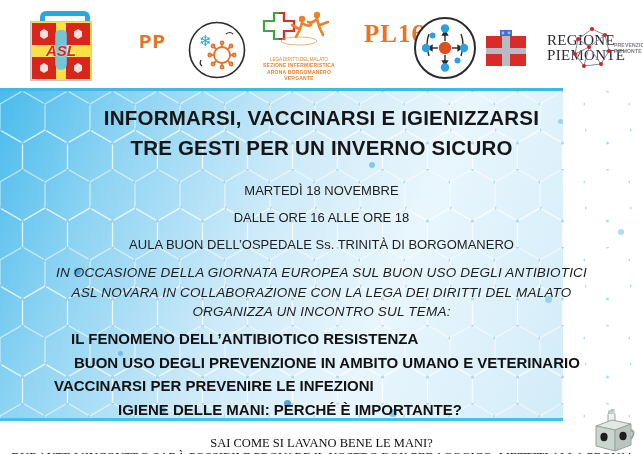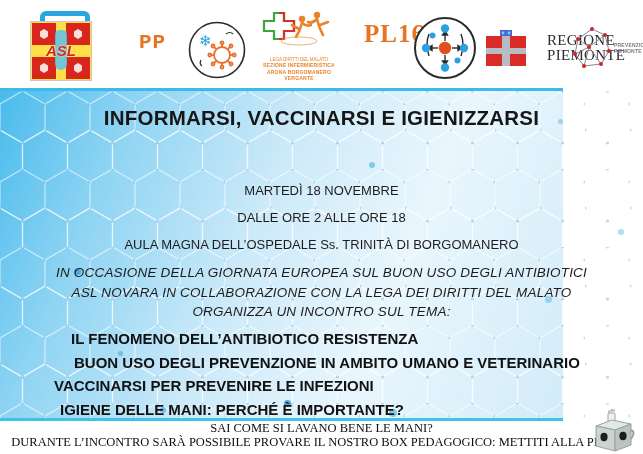--- a/index.html
+++ b/index.html
@@ -44,26 +44,26 @@
 
   .t-title{position:absolute;top:12px;left:0;width:643px;text-align:center;
            font-size:20.5px;font-weight:bold;color:#161616;line-height:30px;letter-spacing:.2px;}
   .t-when{position:absolute;top:86px;left:0;width:643px;text-align:center;
           font-size:13px;color:#1d1d1d;line-height:27px;}
   .t-intro{position:absolute;top:172px;left:0;width:643px;text-align:center;
            font-size:13.5px;font-style:italic;color:#1d1d1d;line-height:19.5px;letter-spacing:.2px;}
   .t-topics{position:absolute;top:236px;left:0;width:643px;font-size:15px;font-weight:bold;
             color:#121212;line-height:23.5px;}
   .topic{white-space:nowrap;}
-  .topic-0{margin-left:71px}.topic-1{margin-left:74px}.topic-2{margin-left:54px}.topic-3{margin-left:60px}
+  .topic-0{margin-left:71px}.topic-1{margin-left:74px}.topic-2{margin-left:54px}.topic-3{margin-left:118px}
 
   
   .footer{position:absolute;top:421px;left:0;width:643px;height:33px;background:#ffffff;
           font-family:"Liberation Serif",serif;color:#0d0d0d;text-align:center;}
-  .f1{padding-top:0;font-size:12.5px;line-height:14px;text-align:center;}
+  .f1{padding-top:15px;font-size:12.5px;line-height:14px;text-align:center;}
   .f2{font-size:12.5px;line-height:14px;}
   .box-icon{position:absolute;top:409px;right:7px;}
 </style>
 </head>
 <body>
 
 <div class="page">
   <div class="top-strip"></div>
 
   <div class="header">
@@ -239,26 +239,27 @@
     <div class="dot" style="left:284px;top:309px;width:7px;height:7px;background:#2f8fcc;opacity:.8"></div>
     <div class="dot" style="left:389px;top:318px;width:8px;height:8px;background:#58b7e6;opacity:.7"></div>
     <div class="dot" style="left:558px;top:28px;width:5px;height:5px;background:#6cc0e8;opacity:.6"></div>
     <div class="dot" style="left:118px;top:260px;width:5px;height:5px;background:#4aa6da;opacity:.6"></div>
     <div class="dot" style="left:618px;top:138px;width:6px;height:6px;background:#79c6ec;opacity:.6"></div>
     <div class="dot" style="left:203px;top:218px;width:4px;height:4px;background:#4aa6da;opacity:.55"></div>
     <div class="dot" style="left:160px;top:316px;width:6px;height:6px;background:#3f9fd8;opacity:.6"></div>
 
     <div class="t-title">
       <div>INFORMARSI, VACCINARSI E IGIENIZZARSI</div>
+      <div>TRE GESTI PER UN INVERNO SICURO</div>
     </div>
 
     <div class="t-when">
       <div>MARTEDÌ 18 NOVEMBRE</div>
-      <div>DALLE ORE 2 ALLE ORE 18</div>
-      <div>AULA MAGNA DELL’OSPEDALE Ss. TRINITÀ DI BORGOMANERO</div>
+      <div>DALLE ORE 16 ALLE ORE 18</div>
+      <div>AULA BUON DELL’OSPEDALE Ss. TRINITÀ DI BORGOMANERO</div>
     </div>
 
     <div class="t-intro">
       <div>IN OCCASIONE DELLA GIORNATA EUROPEA SUL BUON USO DEGLI ANTIBIOTICI</div>
       <div>ASL NOVARA IN COLLABORAZIONE CON LA LEGA DEI DIRITTI DEL MALATO</div>
       <div>ORGANIZZA UN INCONTRO SUL TEMA:</div>
     </div>
 
     <div class="t-topics">
       <div class="topic topic-0">IL FENOMENO DELL’ANTIBIOTICO RESISTENZA</div>

